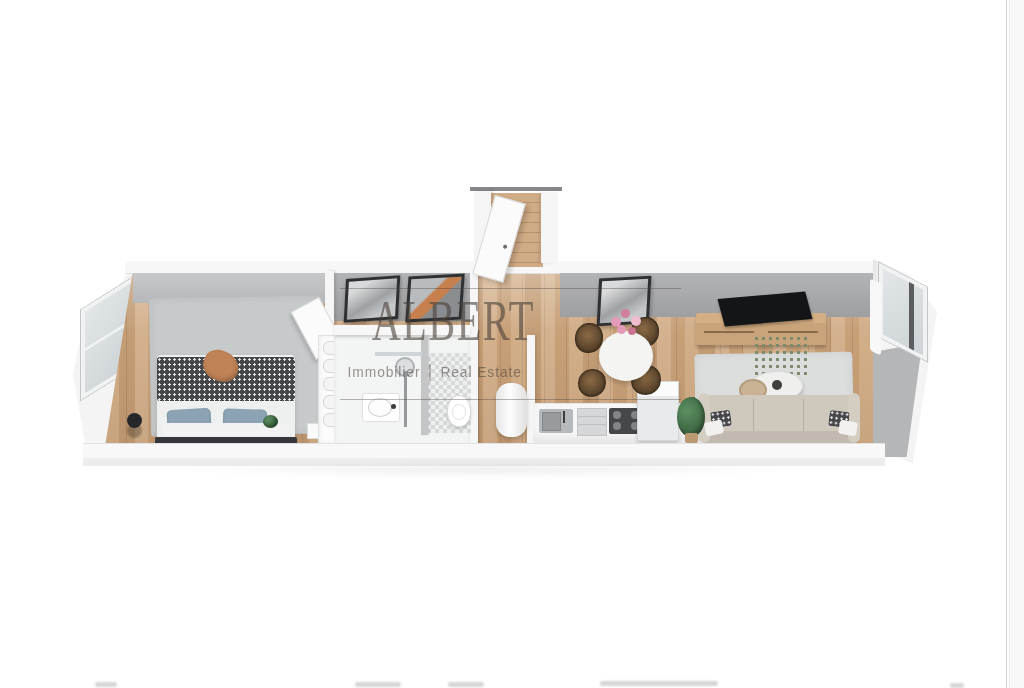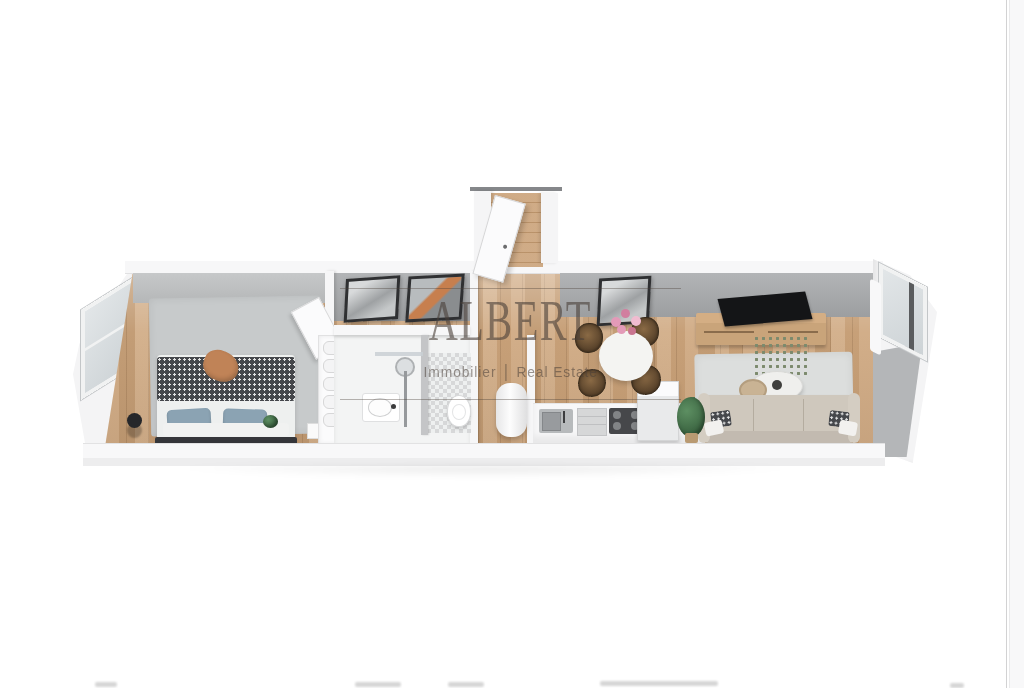--- a/index.html
+++ b/index.html
@@ -29,21 +29,21 @@
   .plant{border-radius:50%;background:radial-gradient(circle at 35% 35%, #5d8f62, var(--plant-green,#3a6340) 72%);box-shadow:inset -2px -2px 4px rgba(0,0,0,.35);}
   .hanger{height:12px;border-radius:6px;background:#f4f4f5;border:1px solid #d7d7d8;position:relative;}
   .hanger:before{content:"";position:absolute;left:50%;top:-2px;width:4px;height:4px;margin-left:-2px;border-radius:50%;background:#2e2f31;}
   .pillow{border-radius:5px;background:var(--pillow-blue,#8ba3b3);box-shadow:inset 0 -2px 3px rgba(0,0,0,.18);}
   .chair{border-radius:50% 45%;background:radial-gradient(circle at 45% 40%, #8a6a45, var(--dining-chair,#523d27) 75%);border:1px solid #3a2c1c;box-shadow:inset 0 0 3px rgba(0,0,0,.4);}
   .glass{background:linear-gradient(135deg,#e2e6e8,#cdd3d6);border:4px solid #f1f2f2;box-shadow:0 0 0 1px #c3c6c8;}
 
   
   #watermark{left:340px;top:288px;width:341px;height:110px;
     border-top:1px solid rgba(74,64,56,.38);border-bottom:1px solid rgba(74,64,56,.38);
-    display:flex;flex-direction:column;align-items:center;pointer-events:none;}
+    display:flex;flex-direction:column;align-items:flex-start;pointer-events:none;}
   #watermark .brand{font-family:"Liberation Serif",serif;font-size:56px;line-height:1;letter-spacing:2px;
     transform:scaleX(.72);color:rgba(74,64,56,.60);margin-top:4px;font-weight:400;}
   #watermark .tagline{margin-top:12px;font-size:15px;letter-spacing:1px;transform:scaleX(.92);
     color:rgba(74,64,56,.55);display:flex;align-items:center;white-space:nowrap;}
   #watermark .tagline .div{margin:0 8px;font-size:18px;color:rgba(74,64,56,.45);}
 
   .smudge{height:5px;border-radius:2px;background:#c9c9c9;opacity:.75;filter:blur(1.2px);}
 </style>
 </head>
 <body>

